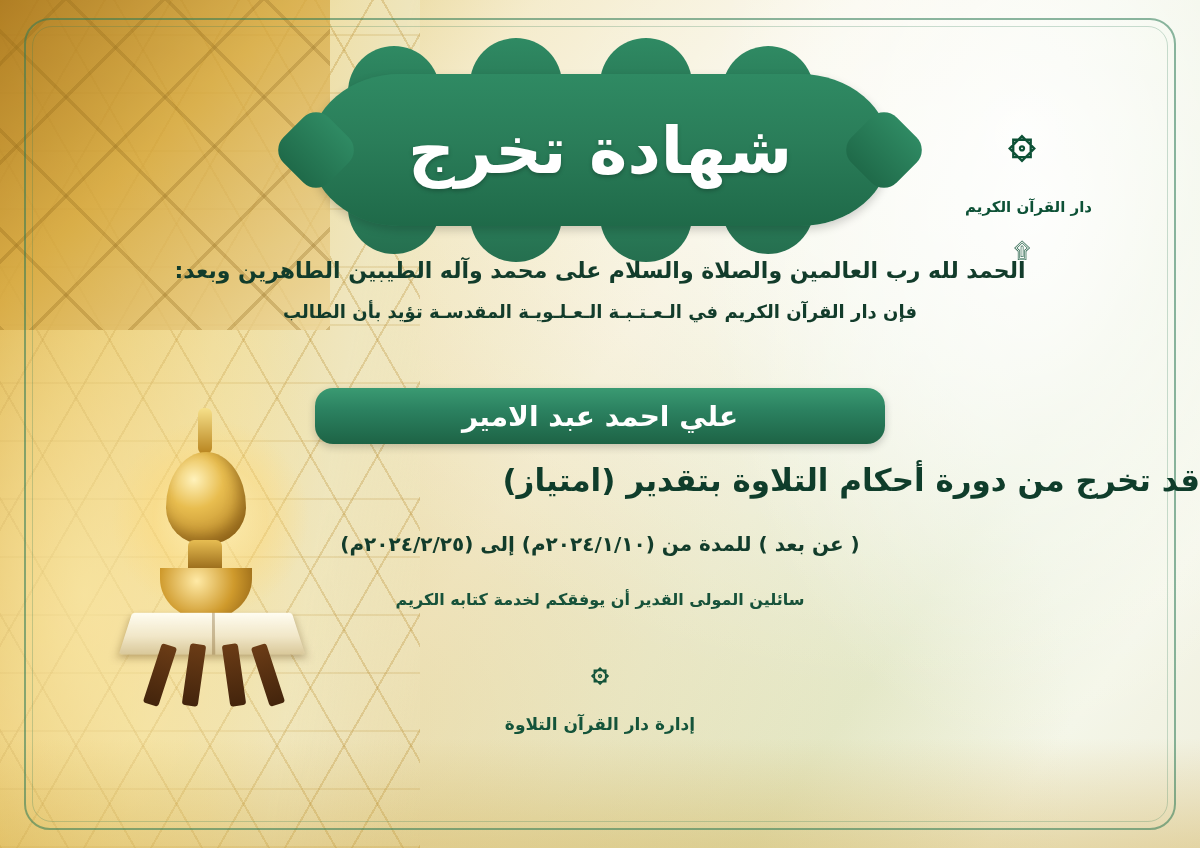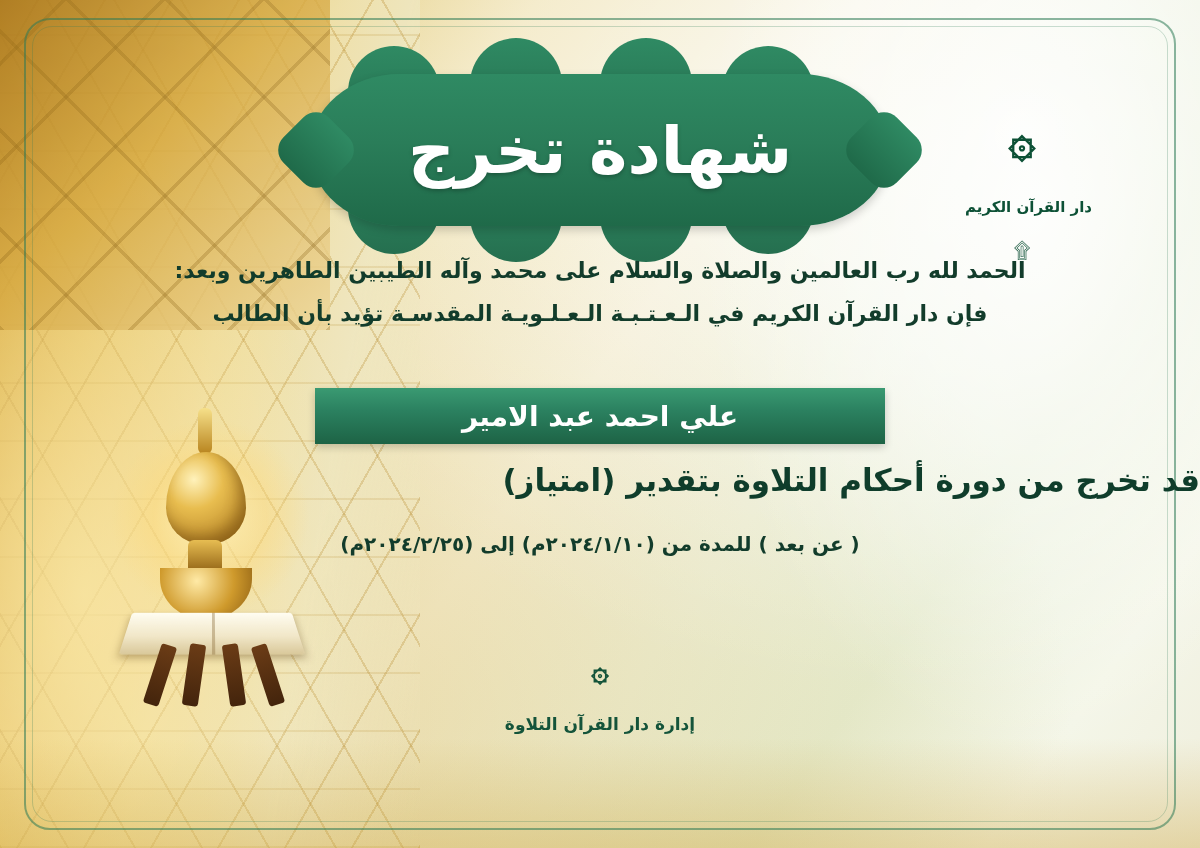--- a/index.html
+++ b/index.html
@@ -118,25 +118,25 @@
     margin:22px auto 0;width:34px;height:34px;color:#0d5136;font-size:22px;
   }
 
   
   .body-text{
     position:absolute;top:258px;left:0;right:0;text-align:center;
     color:#0d3b2a;
     font-family:"DejaVu Sans","Liberation Sans",sans-serif;
   }
   .line1{font-size:22px;font-weight:bold;color:#123c2b;margin-bottom:18px;}
-  .line2{font-size:22px;font-weight:bold;color:#123c2b;letter-spacing:.5px;}
+  .line2{font-size:18px;font-weight:bold;color:#123c2b;letter-spacing:.5px;}
 
   .name-plate{
     position:absolute;top:388px;left:50%;transform:translateX(-50%);
-    width:570px;height:56px;border-radius:0;
+    width:570px;height:56px;border-radius:18px;
     background:linear-gradient(180deg,#2e8a62 0%,#26765279 0%,#2b8160 30%,#1f6a49 100%);
     background:linear-gradient(180deg,#3a9a72 0%,#2b8160 40%,#1d6345 100%);
     display:flex;align-items:center;justify-content:center;
     box-shadow:0 3px 8px rgba(0,0,0,.2);
     text-align:center;
   }
   .name-plate .student-name{
     color:#ffffff;font-size:28px;font-weight:bold;letter-spacing:1px;
     font-family:"DejaVu Sans","Liberation Sans",sans-serif;
   }
@@ -272,19 +272,20 @@
     <div class="line1">الحمد لله رب العالمين والصلاة والسلام على محمد وآله الطيبين الطاهرين وبعد:</div>
     <div class="line2">فإن دار القرآن الكريم في الـعـتـبـة الـعـلـويـة المقدسـة تؤيد بأن الطالب</div>
   </div>
 
   <div class="name-plate">
     <div class="student-name">علي احمد عبد الامير</div>
   </div>
 
   <div class="course-line">قد تخرج من دورة أحكام التلاوة بتقدير (امتياز)</div>
   <div class="period-line">( عن بعد ) للمدة من (٢٠٢٤/١/١٠م) إلى (٢٠٢٤/٢/٢٥م)</div>
+  <div class="wish-line">سائلين المولى القدير أن يوفقكم لخدمة كتابه الكريم</div>
 
   <div class="footer-seal">
     <div class="seal-mark">۞</div>
     <div class="footer-label">إدارة دار القرآن التلاوة</div>
   </div>
 
 </div>
 
 </body></html>

